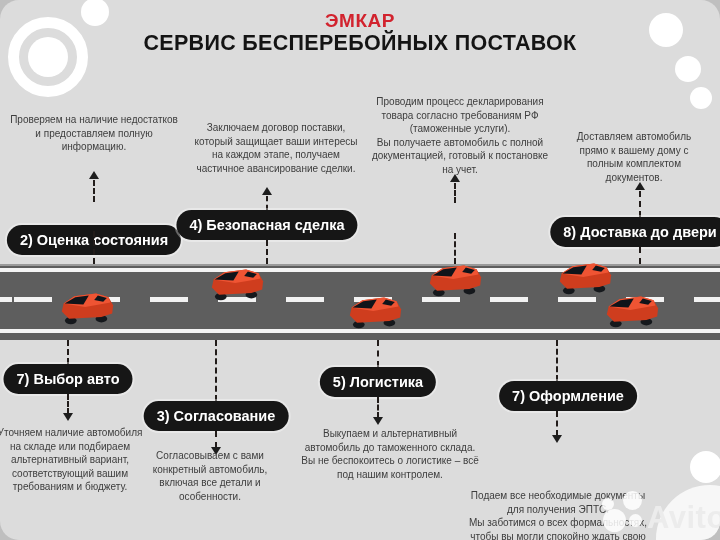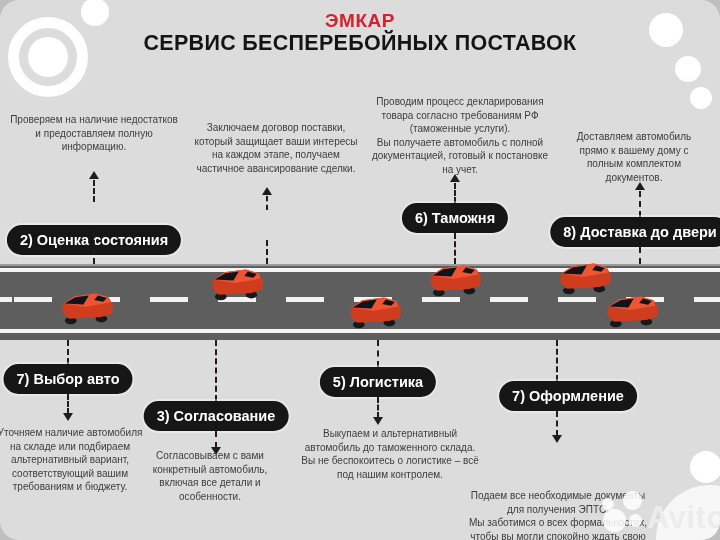--- a/index.html
+++ b/index.html
@@ -147,34 +147,34 @@
 
   <div class="vdash d3a"></div>
   <div class="badge b3">3) Согласование</div>
   <div class="vdash d3b"></div>
   <div class="arr arr-down a3"></div>
   <div class="desc t3">Согласовываем с вами конкретный автомобиль, включая все детали и особенности.</div>
 
   <div class="desc t4">Заключаем договор поставки, который защищает ваши интересы на каждом этапе, получаем частичное авансирование сделки.</div>
   <div class="arr arr-up a4"></div>
   <div class="vdash d4a"></div>
+  <div class="badge b4">4) Безопасная сделка</div>
   <div class="vdash d4b"></div>
 
   <div class="vdash d5a"></div>
   <div class="badge b5">5) Логистика</div>
   <div class="vdash d5b"></div>
   <div class="arr arr-down a5"></div>
   <div class="desc t5">Выкупаем и альтернативный автомобиль до таможенного склада.
 Вы не беспокоитесь о логистике – всё под нашим контролем.</div>
 
   <div class="desc t6">Проводим процесс декларирования товара согласно требованиям РФ (таможенные услуги).
 Вы получаете автомобиль с полной документацией, готовый к постановке на учет.</div>
   <div class="arr arr-up a6"></div>
   <div class="vdash d6a"></div>
-  <div class="badge b6">6) Таможня</div>
   <div class="vdash d6b"></div>
 
   <div class="vdash d7a"></div>
   <div class="badge b7">7) Оформление</div>
   <div class="vdash d7b"></div>
   <div class="arr arr-down a7"></div>
   <div class="desc t7">Подаем все необходимые документы для получения ЭПТС.
 Мы заботимся о всех формальностях, чтобы вы могли спокойно ждать свою машину.</div>
 
   <div class="desc t8">Доставляем автомобиль прямо к вашему дому с полным комплектом документов.</div>

